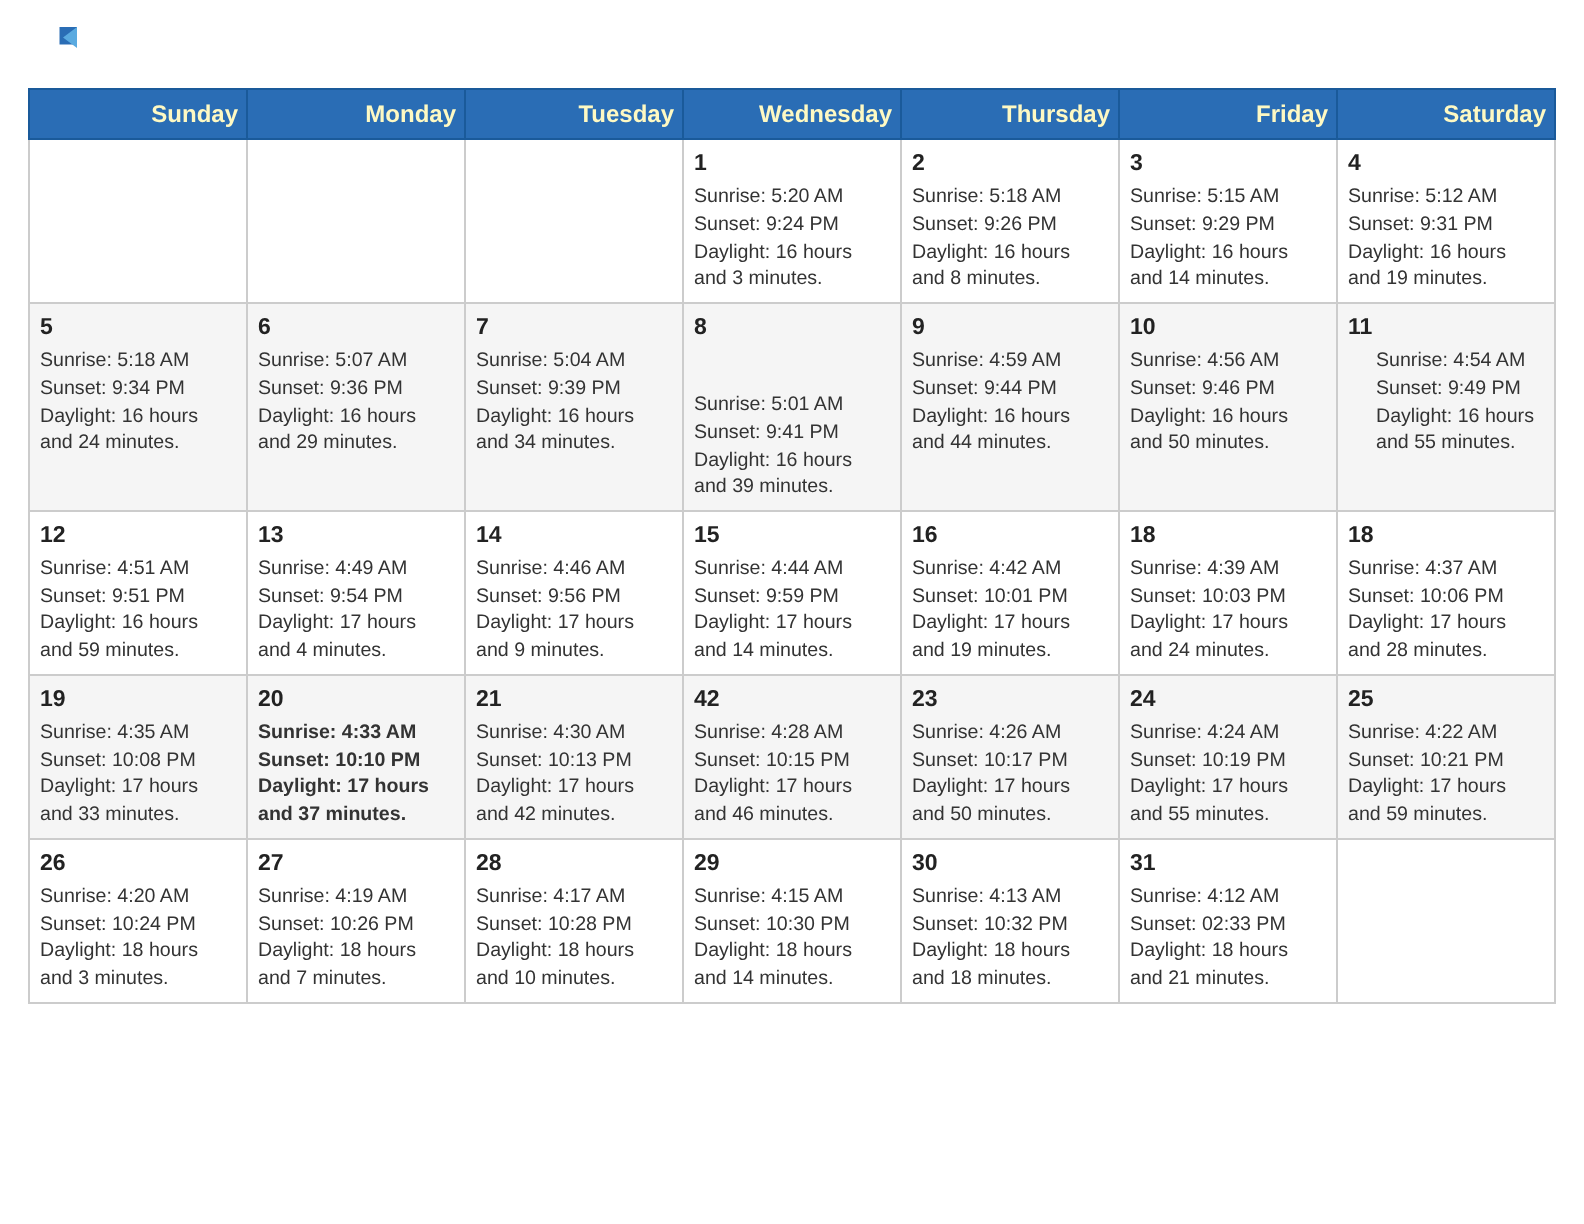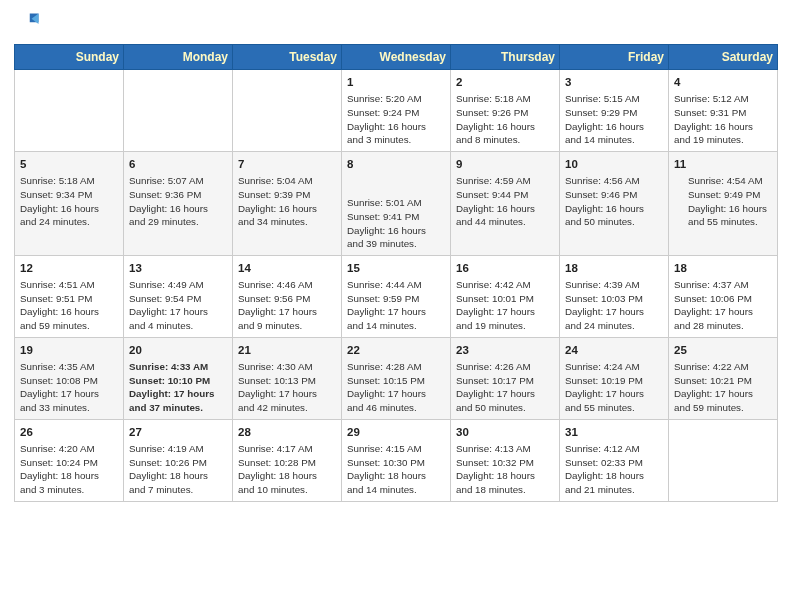--- a/index.html
+++ b/index.html
@@ -259,21 +259,21 @@
 Sunset: 10:10 PM
 Daylight: 17 hours and 37 minutes.</div>
           </td>
           <td>
             <div class="day-number">21</div>
             <div class="day-info" style="white-space: pre-line;">Sunrise: 4:30 AM
 Sunset: 10:13 PM
 Daylight: 17 hours and 42 minutes.</div>
           </td>
           <td>
-            <div class="day-number">22</div>
+            <div class="day-number">42</div>
             <div class="day-info" style="white-space: pre-line;">Sunrise: 4:28 AM
 Sunset: 10:15 PM
 Daylight: 17 hours and 46 minutes.</div>
           </td>
           <td>
             <div class="day-number">23</div>
             <div class="day-info" style="white-space: pre-line;">Sunrise: 4:26 AM
 Sunset: 10:17 PM
 Daylight: 17 hours and 50 minutes.</div>
           </td>

